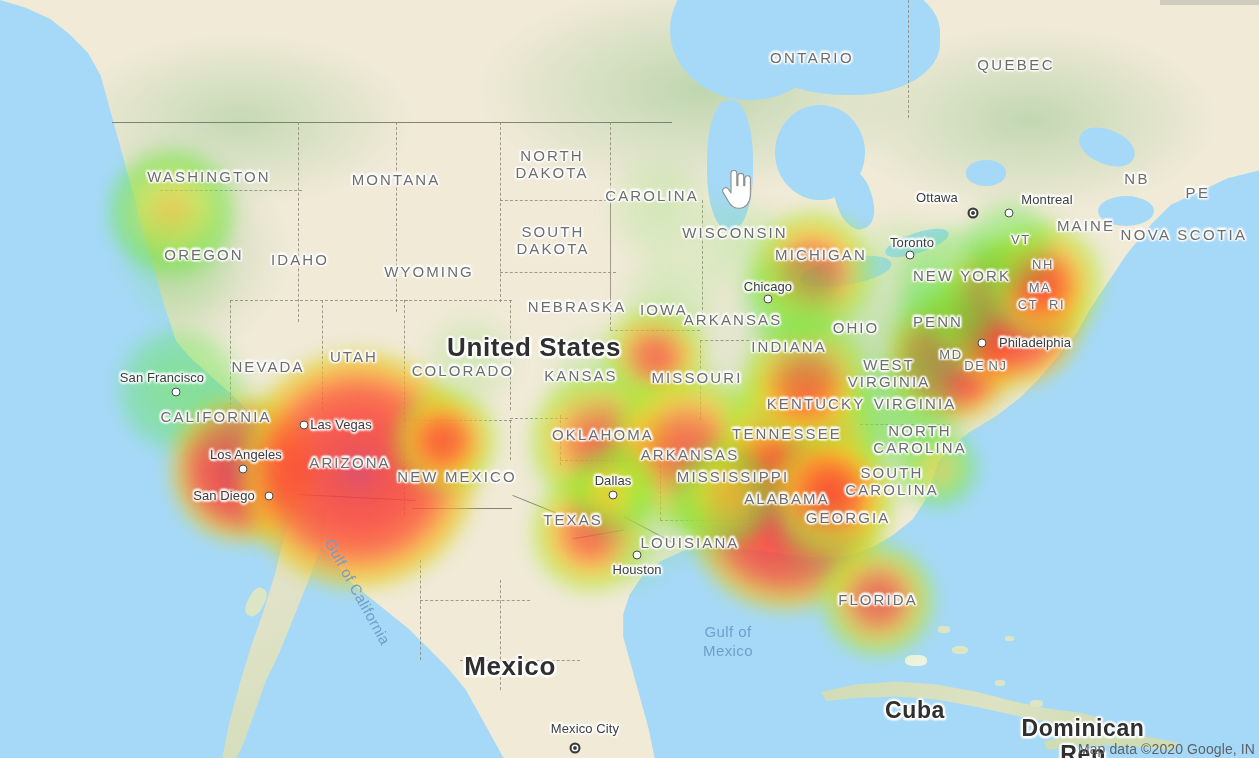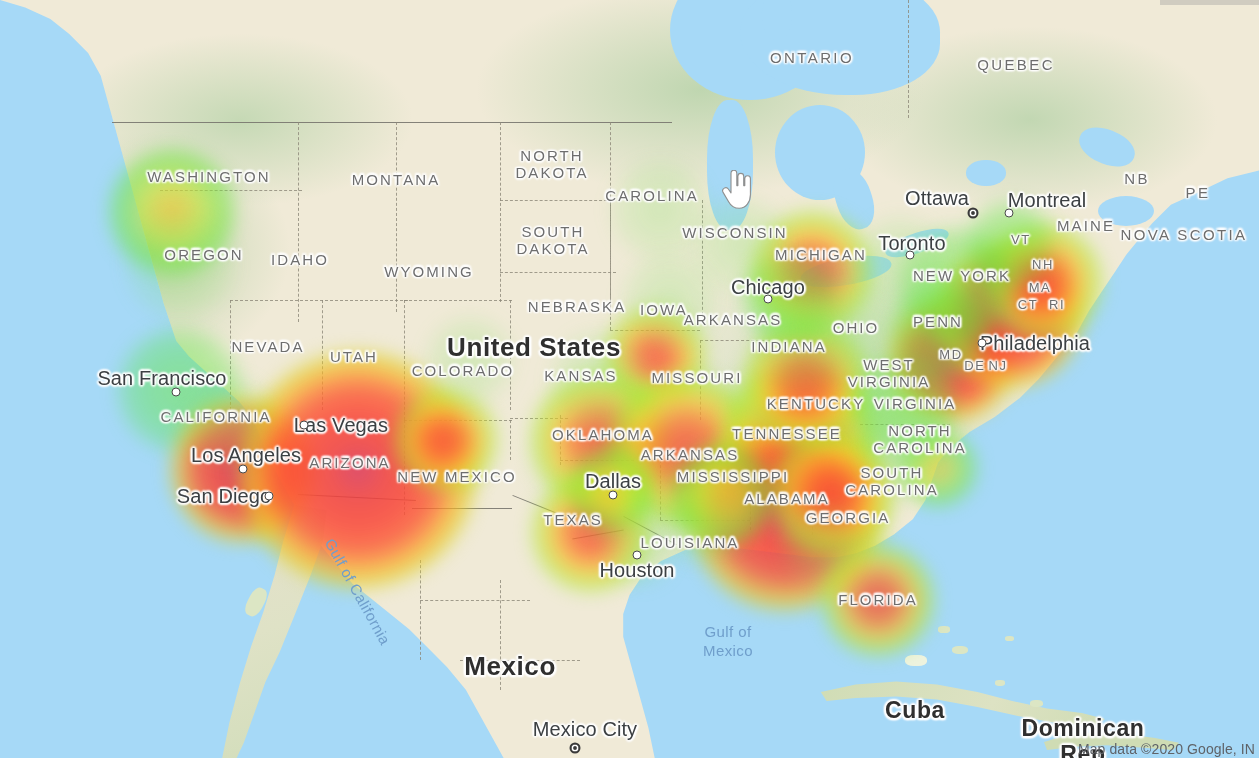--- a/index.html
+++ b/index.html
@@ -212,21 +212,21 @@
   .lbl-prov {
     font-size: 15px;
     font-weight: 400;
     color: #6d6d6d;
     letter-spacing: 2.4px;
     text-shadow:
       1.6px 0 2px #fff, -1.6px 0 2px #fff, 0 1.6px 2px #fff, 0 -1.6px 2px #fff,
       1.2px 1.2px 2px #fff, -1.2px 1.2px 2px #fff, 1.2px -1.2px 2px #fff, -1.2px -1.2px 2px #fff;
   }
   .lbl-city {
-    font-size: 20px;
+    font-size: 13px;
     font-weight: 400;
     color: #3c4043;
     letter-spacing: 0.1px;
     text-shadow:
       1.8px 0 2px #fff, -1.8px 0 2px #fff, 0 1.8px 2px #fff, 0 -1.8px 2px #fff,
       1.3px 1.3px 2px #fff, -1.3px 1.3px 2px #fff, 1.3px -1.3px 2px #fff, -1.3px -1.3px 2px #fff;
   }
   .lbl-water {
     font-size: 15px;
     font-weight: 400;
@@ -431,21 +431,21 @@
       <div class="label lbl-state" style="left: 429px; top: 272px;">WYOMING</div>
       <div class="label lbl-state" style="left: 553px; top: 241px;">SOUTH
 DAKOTA</div>
       <div class="label lbl-state" style="left: 735px; top: 233px;">WISCONSIN</div>
       <div class="label lbl-state" style="left: 821px; top: 255px;">MICHIGAN</div>
       <div class="label lbl-state" style="left: 664px; top: 310px;">IOWA</div>
       <div class="label lbl-state" style="left: 733px; top: 320px;">ARKANSAS</div>
       <div class="label lbl-state" style="left: 577px; top: 307px;">NEBRASKA</div>
       <div class="label lbl-state" style="left: 856px; top: 328px;">OHIO</div>
       <div class="label lbl-state" style="left: 938px; top: 322px;">PENN</div>
-      <div class="label lbl-state" style="left: 268px; top: 347px; text-align: right;">NEVADA</div>
+      <div class="label lbl-state" style="left: 268px; top: 367px; text-align: right;">NEVADA</div>
       <div class="label lbl-state" style="left: 354px; top: 357px;">UTAH</div>
       <div class="label lbl-state" style="left: 463px; top: 371px;">COLORADO</div>
       <div class="label lbl-state" style="left: 581px; top: 376px;">KANSAS</div>
       <div class="label lbl-state" style="left: 697px; top: 378px;">MISSOURI</div>
       <div class="label lbl-state" style="left: 789px; top: 347px;">INDIANA</div>
       <div class="label lbl-state" style="left: 962px; top: 276px;">NEW YORK</div>
       <div class="label lbl-state small" style="left: 1021px; top: 240px;">VT</div>
       <div class="label lbl-state small" style="left: 1043px; top: 265px;">NH</div>
       <div class="label lbl-state small" style="left: 1040px; top: 288px;">MA</div>
       <div class="label lbl-state small" style="left: 1028px; top: 305px;">CT</div>

